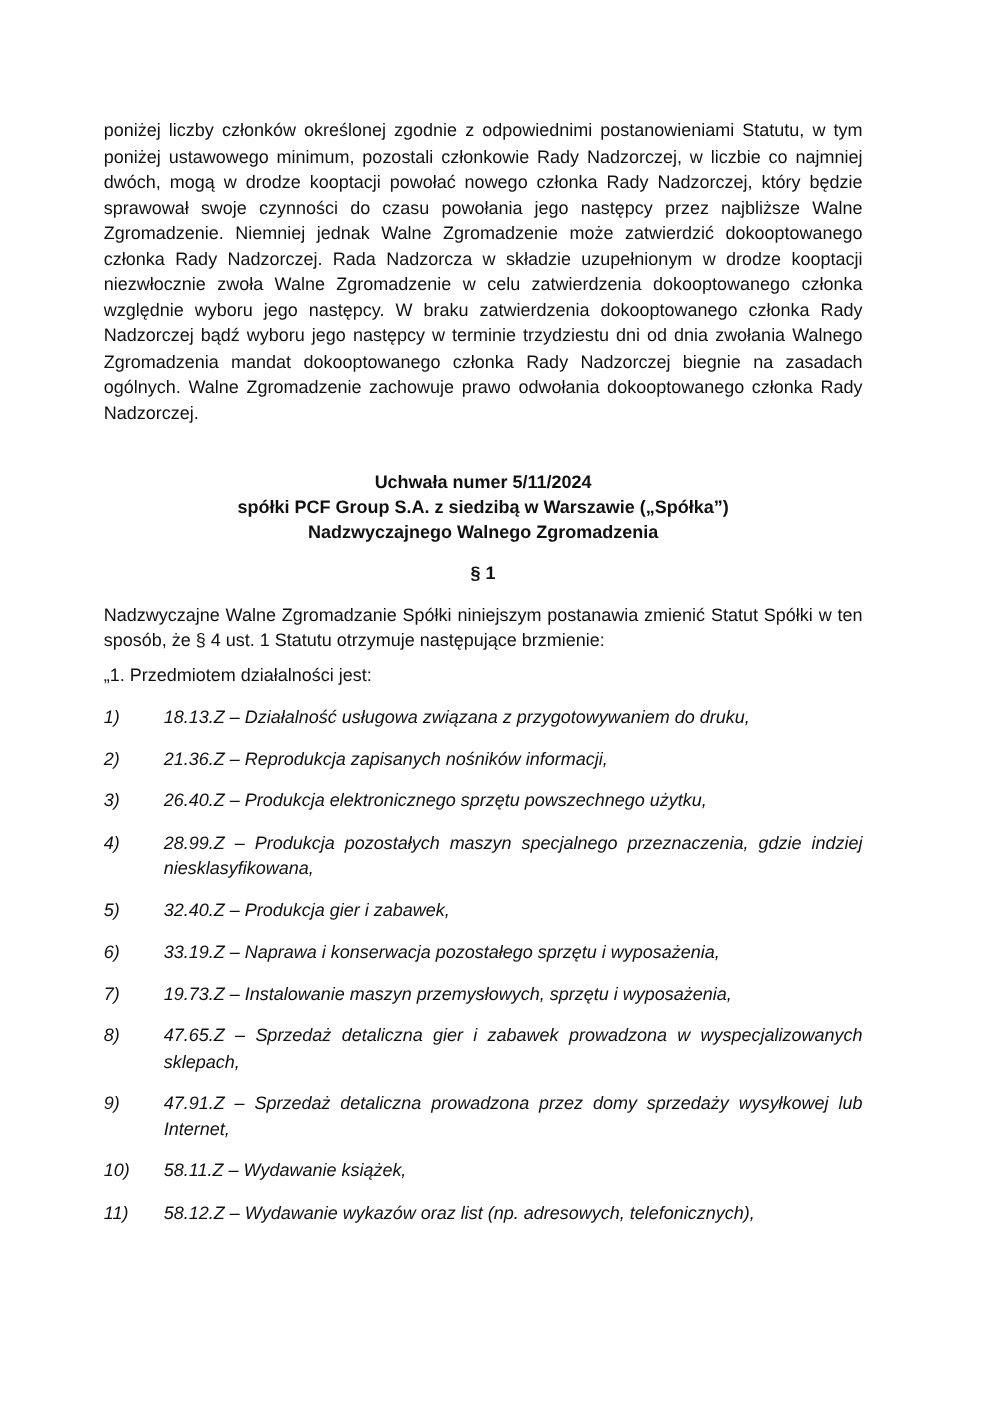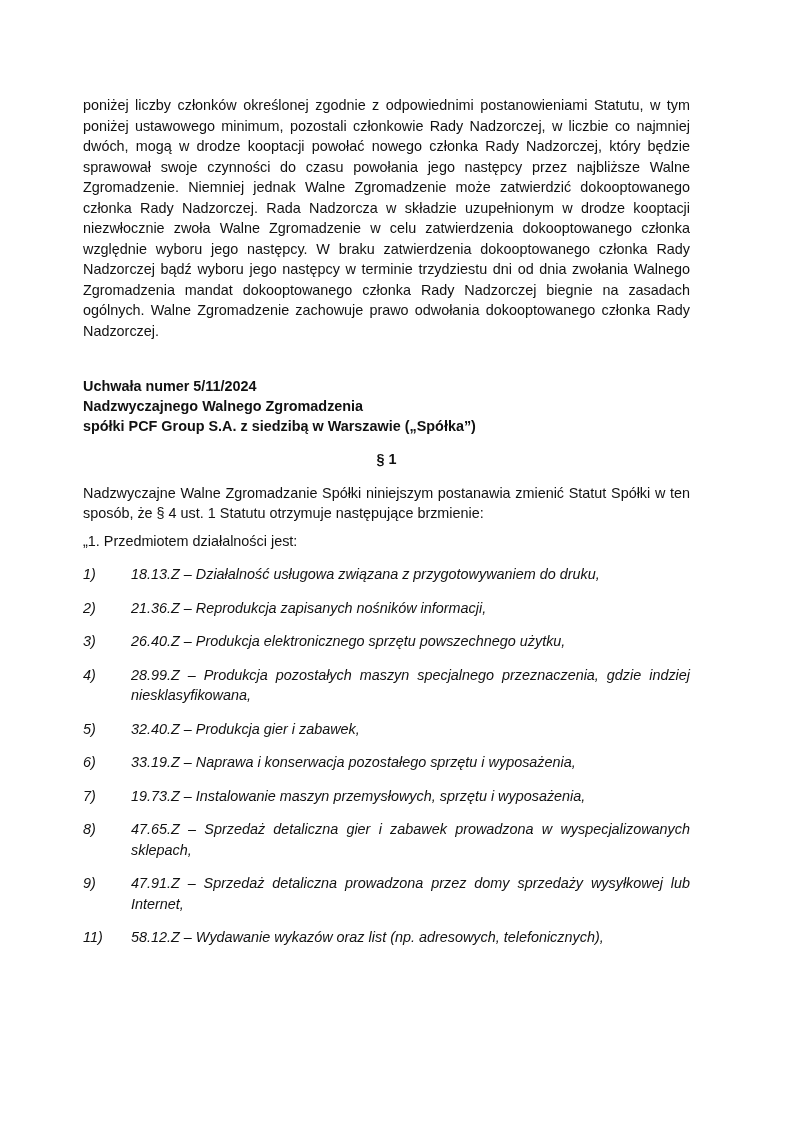--- a/index.html
+++ b/index.html
@@ -1,42 +1,42 @@
 <!DOCTYPE html>
 <html><head>
 <meta charset="utf-8">
 <style>
   html, body { margin: 0; padding: 0; background: #ffffff; }
   body { width: 800px; height: 1131px; position: relative; overflow: hidden;
          font-family: "Liberation Sans", "DejaVu Sans", sans-serif; color: #111111; }
   .page { position: absolute; left: 83px; top: 95px; width: 607px; font-size: 14.4px; line-height: 20.5px; }
   .justify { text-align: justify; text-align-last: left; margin: 0; }
-  .heading { font-weight: bold; margin: 35px 0 0 0; line-height: 20px; }
+  .heading { text-align: center; font-weight: bold; margin: 35px 0 0 0; line-height: 20px; }
   .heading div { margin: 0; }
   .para { margin: 0; }
   .p-intro { margin-top: 15px; }
   .section-mark { text-align: center; font-weight: bold; margin-top: 13px; }
   .p-amend { margin-top: 13px; }
   .quote-lead { margin-top: 7px; }
   .list { margin: 0; padding: 0; list-style: none; }
   .list-item { display: flex; font-style: italic; margin-top: 13px; }
   .list-num { width: 48px; flex: 0 0 48px; }
   .list-text { flex: 1; text-align: justify; }
 </style>
 </head>
 <body>
 
 <div class="page">
 
   <p class="para justify">poniżej liczby członków określonej zgodnie z odpowiednimi postanowieniami Statutu, w tym poniżej ustawowego minimum, pozostali członkowie Rady Nadzorczej, w liczbie co najmniej dwóch, mogą w drodze kooptacji powołać nowego członka Rady Nadzorczej, który będzie sprawował swoje czynności do czasu powołania jego następcy przez najbliższe Walne Zgromadzenie. Niemniej jednak Walne Zgromadzenie może zatwierdzić dokooptowanego członka Rady Nadzorczej. Rada Nadzorcza w składzie uzupełnionym w drodze kooptacji niezwłocznie zwoła Walne Zgromadzenie w celu zatwierdzenia dokooptowanego członka względnie wyboru jego następcy. W braku zatwierdzenia dokooptowanego członka Rady Nadzorczej bądź wyboru jego następcy w terminie trzydziestu dni od dnia zwołania Walnego Zgromadzenia mandat dokooptowanego członka Rady Nadzorczej biegnie na zasadach ogólnych. Walne Zgromadzenie zachowuje prawo odwołania dokooptowanego członka Rady Nadzorczej.</p>
 
   <div class="heading">
     <div>Uchwała numer 5/11/2024</div>
+    <div>spółki PCF Group S.A. z siedzibą w Warszawie („Spółka”)</div>
     <div>Nadzwyczajnego Walnego Zgromadzenia</div>
-    <div>spółki PCF Group S.A. z siedzibą w Warszawie („Spółka”)</div>
   </div>
 
 
   <div class="section-mark">§ 1</div>
 
   <p class="para justify p-amend">Nadzwyczajne Walne Zgromadzanie Spółki niniejszym postanawia zmienić Statut Spółki w ten sposób, że § 4 ust. 1 Statutu otrzymuje następujące brzmienie:</p>
 
   <div class="quote-lead">„1. Przedmiotem działalności jest:</div>
 
   <ul class="list">
@@ -70,17 +70,21 @@
     </li>
     <li class="list-item">
       <span class="list-num">8)</span>
       <span class="list-text">47.65.Z – Sprzedaż detaliczna gier i zabawek prowadzona w wyspecjalizowanych sklepach,</span>
     </li>
     <li class="list-item">
       <span class="list-num">9)</span>
       <span class="list-text">47.91.Z – Sprzedaż detaliczna prowadzona przez domy sprzedaży wysyłkowej lub Internet,</span>
     </li>
     <li class="list-item">
+      <span class="list-num">10)</span>
+      <span class="list-text">58.11.Z – Wydawanie książek,</span>
+    </li>
+    <li class="list-item">
       <span class="list-num">11)</span>
       <span class="list-text">58.12.Z – Wydawanie wykazów oraz list (np. adresowych, telefonicznych),</span>
     </li>
   </ul>
 </div>
 
 </body></html>

